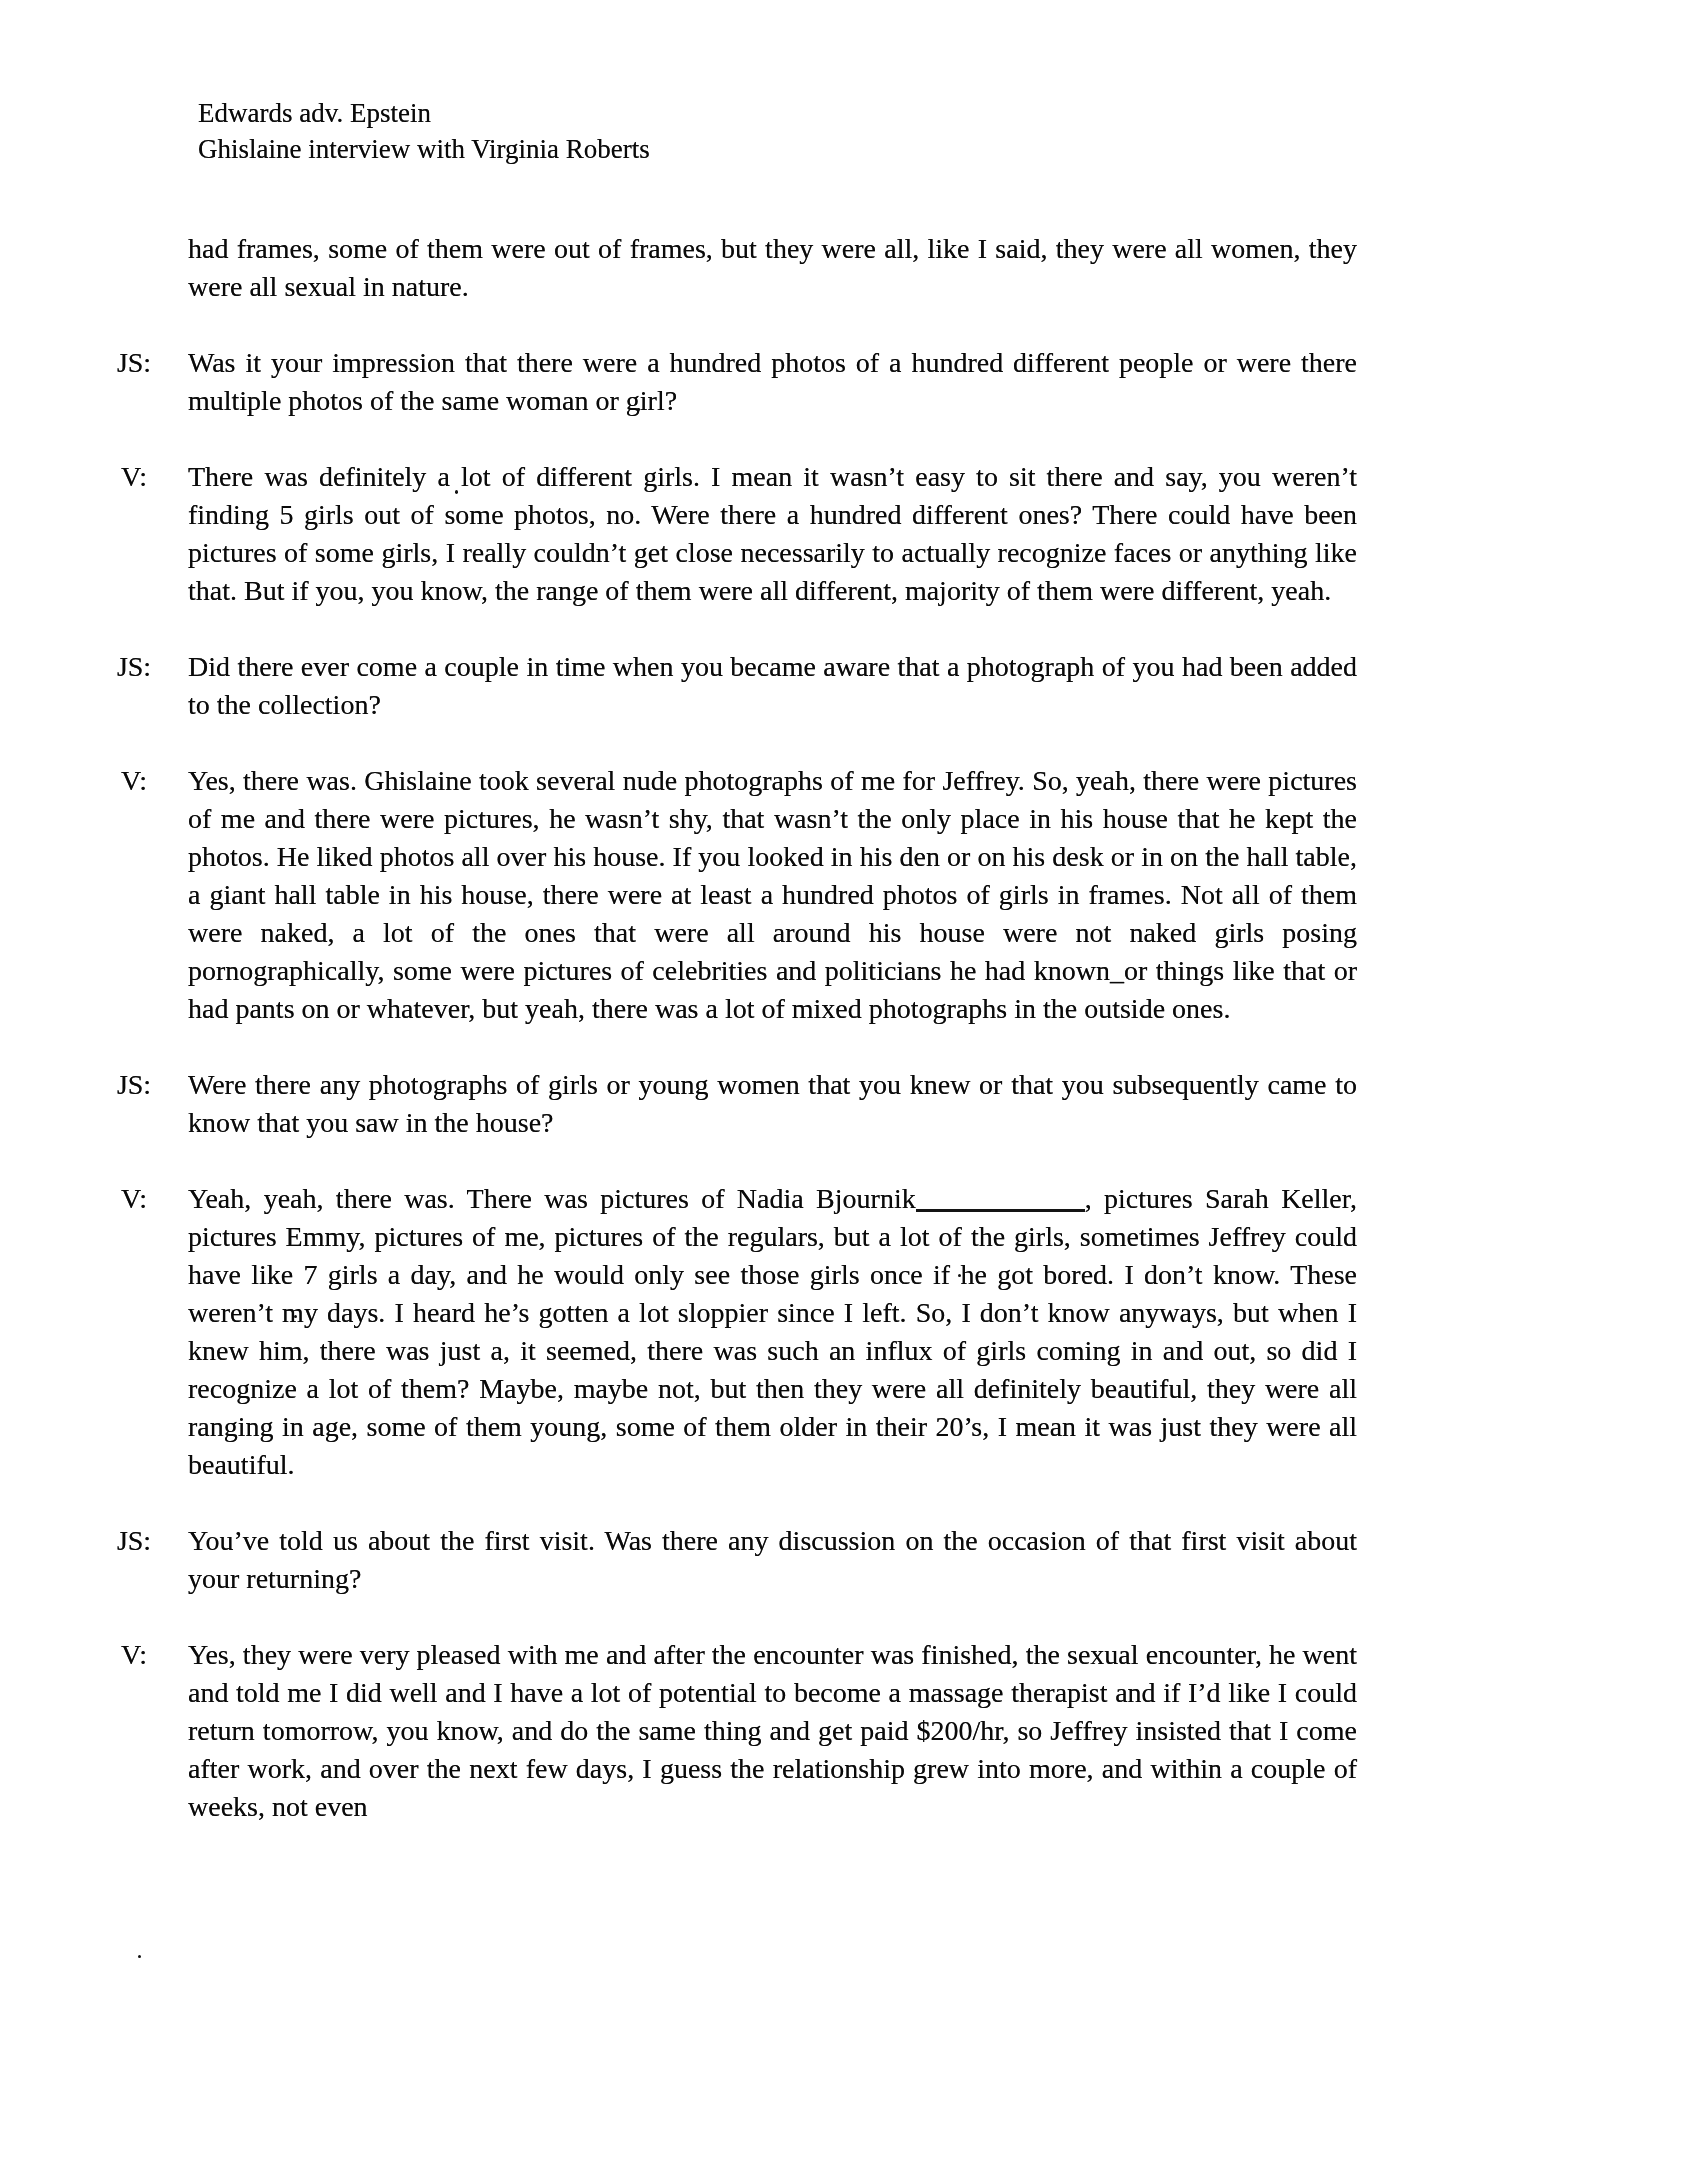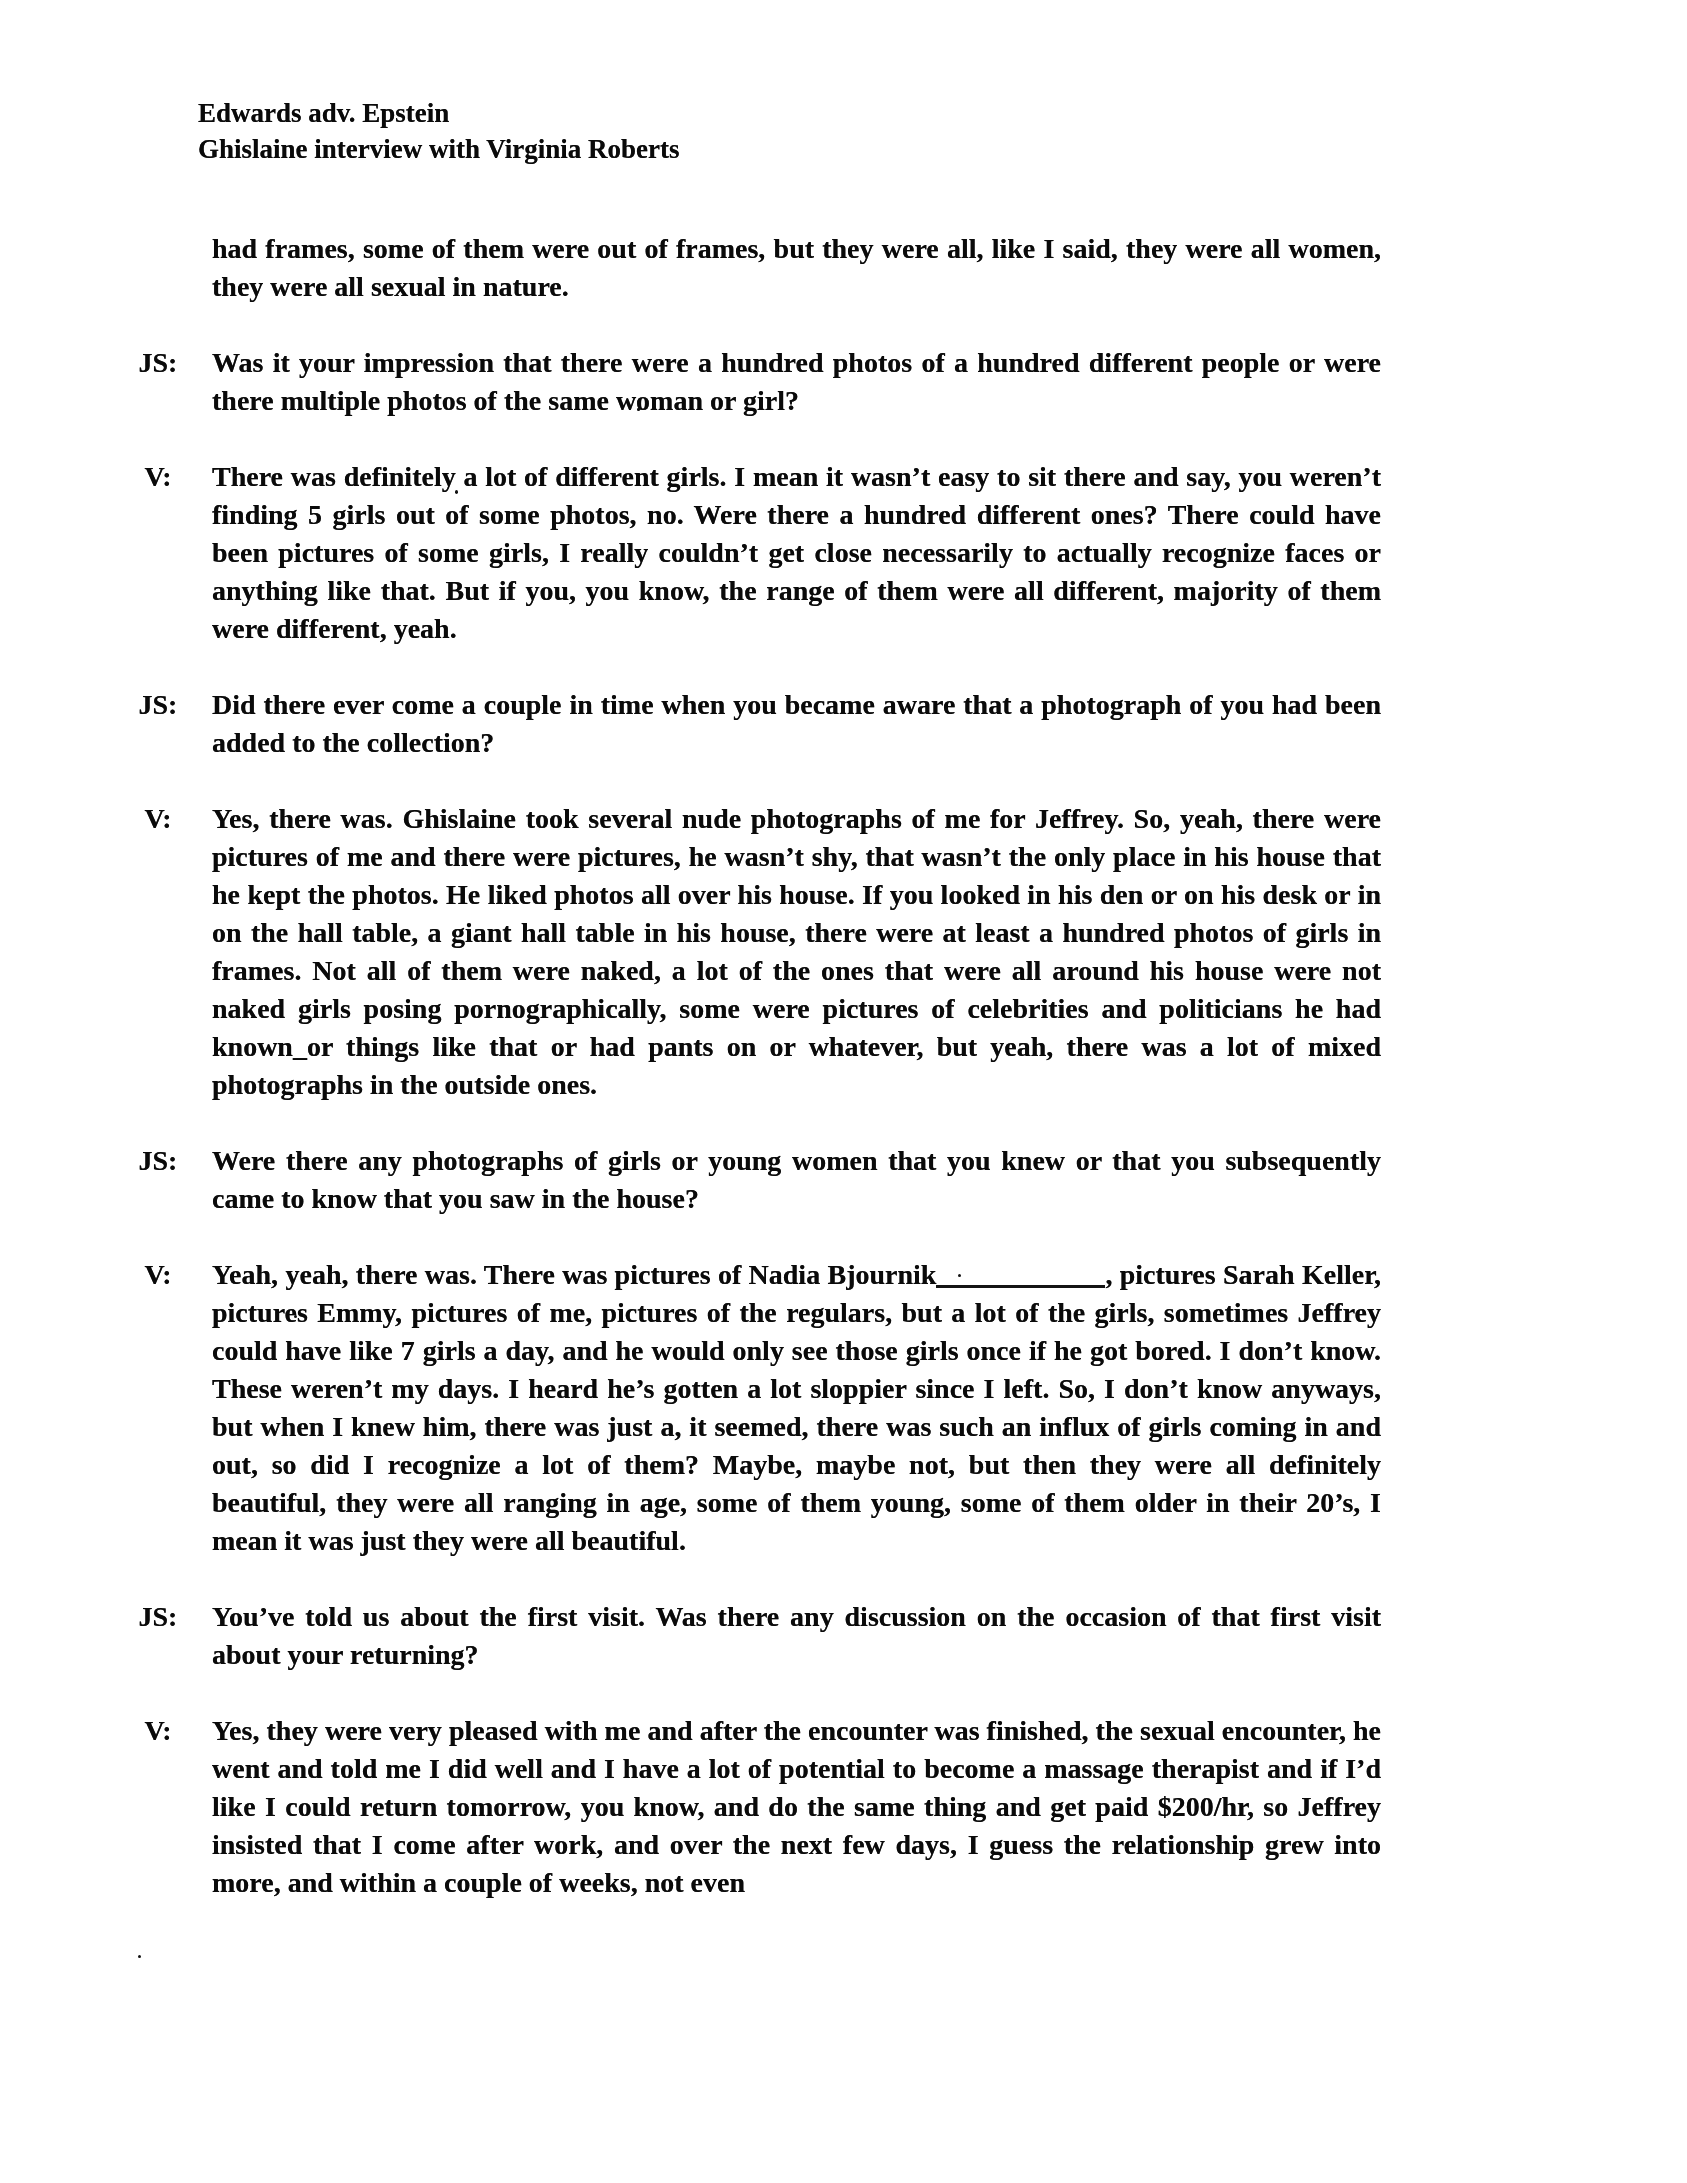--- a/index.html
+++ b/index.html
@@ -9,30 +9,29 @@
   }
   .page {
     position: relative;
     width: 1687px;
     height: 2183px;
     background: #ffffff;
     overflow: hidden;
     font-family: "Liberation Serif", "DejaVu Serif", serif;
     color: #0a0a0a;
     text-shadow: 0 0 0.3px rgba(0,0,0,0.65);
-    font-weight: bold;
   }
   .header {
     margin: 95px 0 0 198px;
     font-size: 27px;
     line-height: 36px;
     white-space: nowrap;
   }
   .transcript {
-    margin: 63px 0 0 104px;
+    margin: 63px 0 0 80px;
     width: 1277px;
     font-size: 28px;
     line-height: 38px;
   }
   .block {
     display: grid;
     grid-template-columns: 108px 1169px;
     margin-bottom: 38px;
   }
   .speaker {

